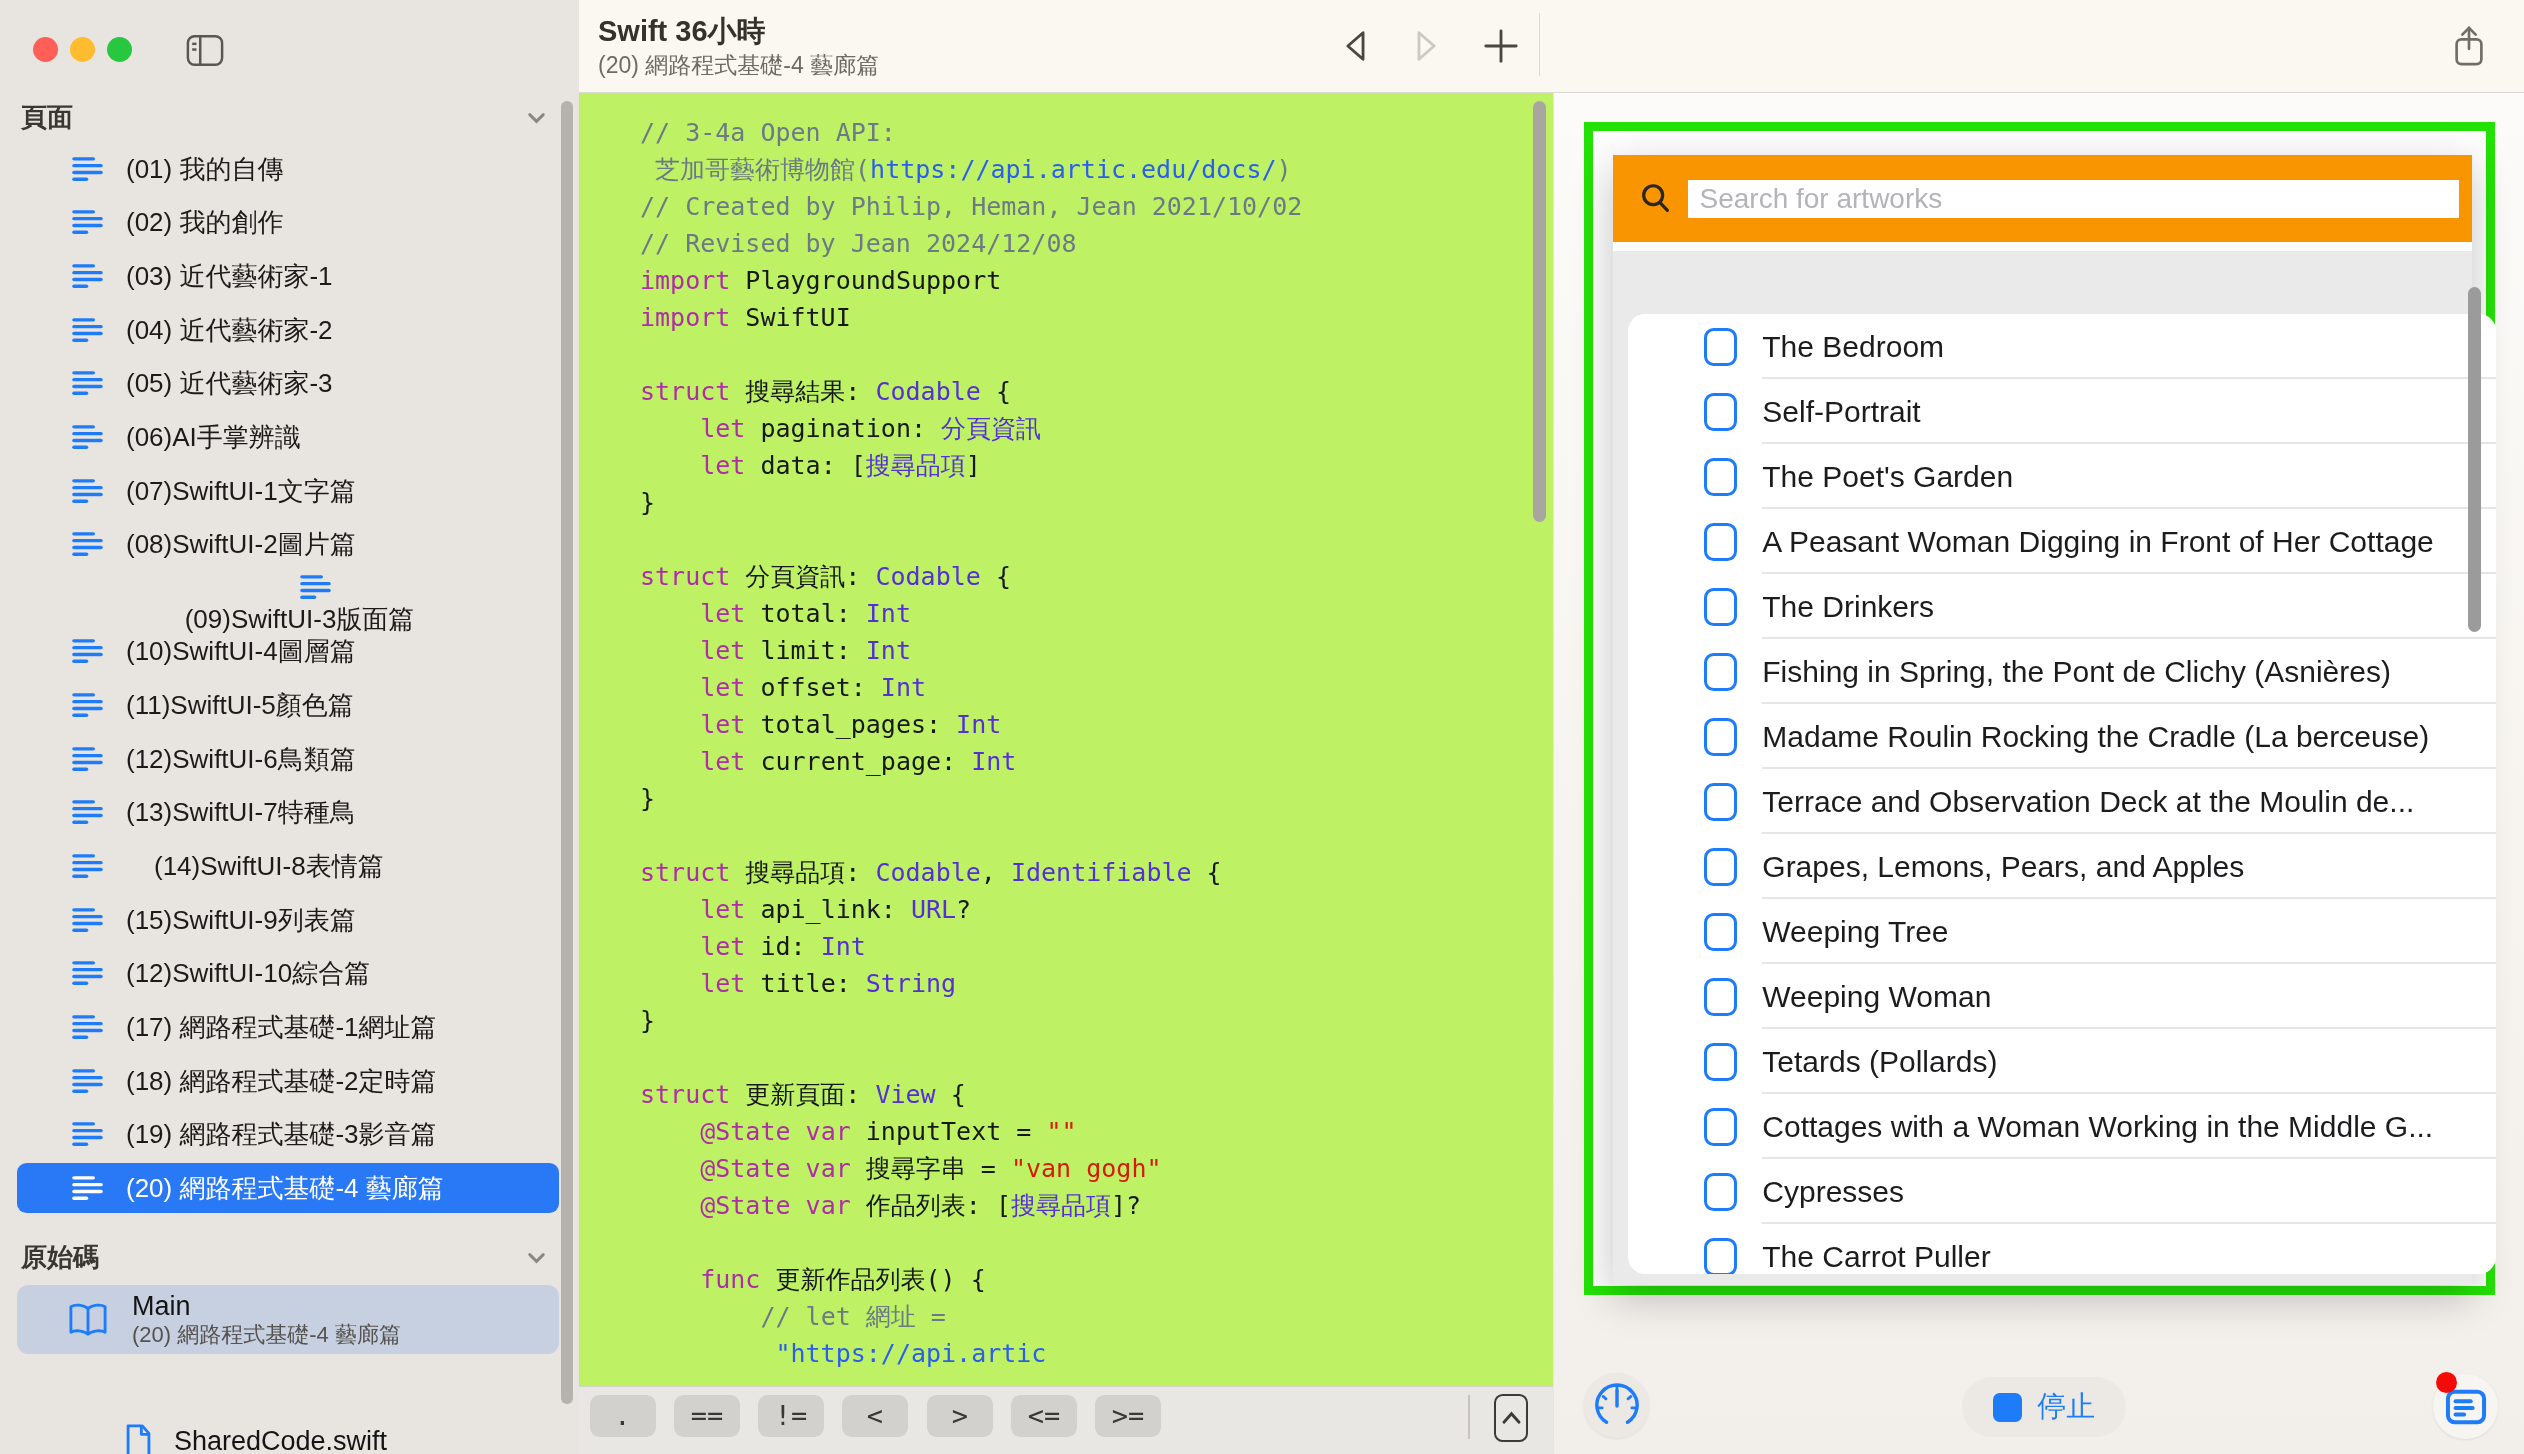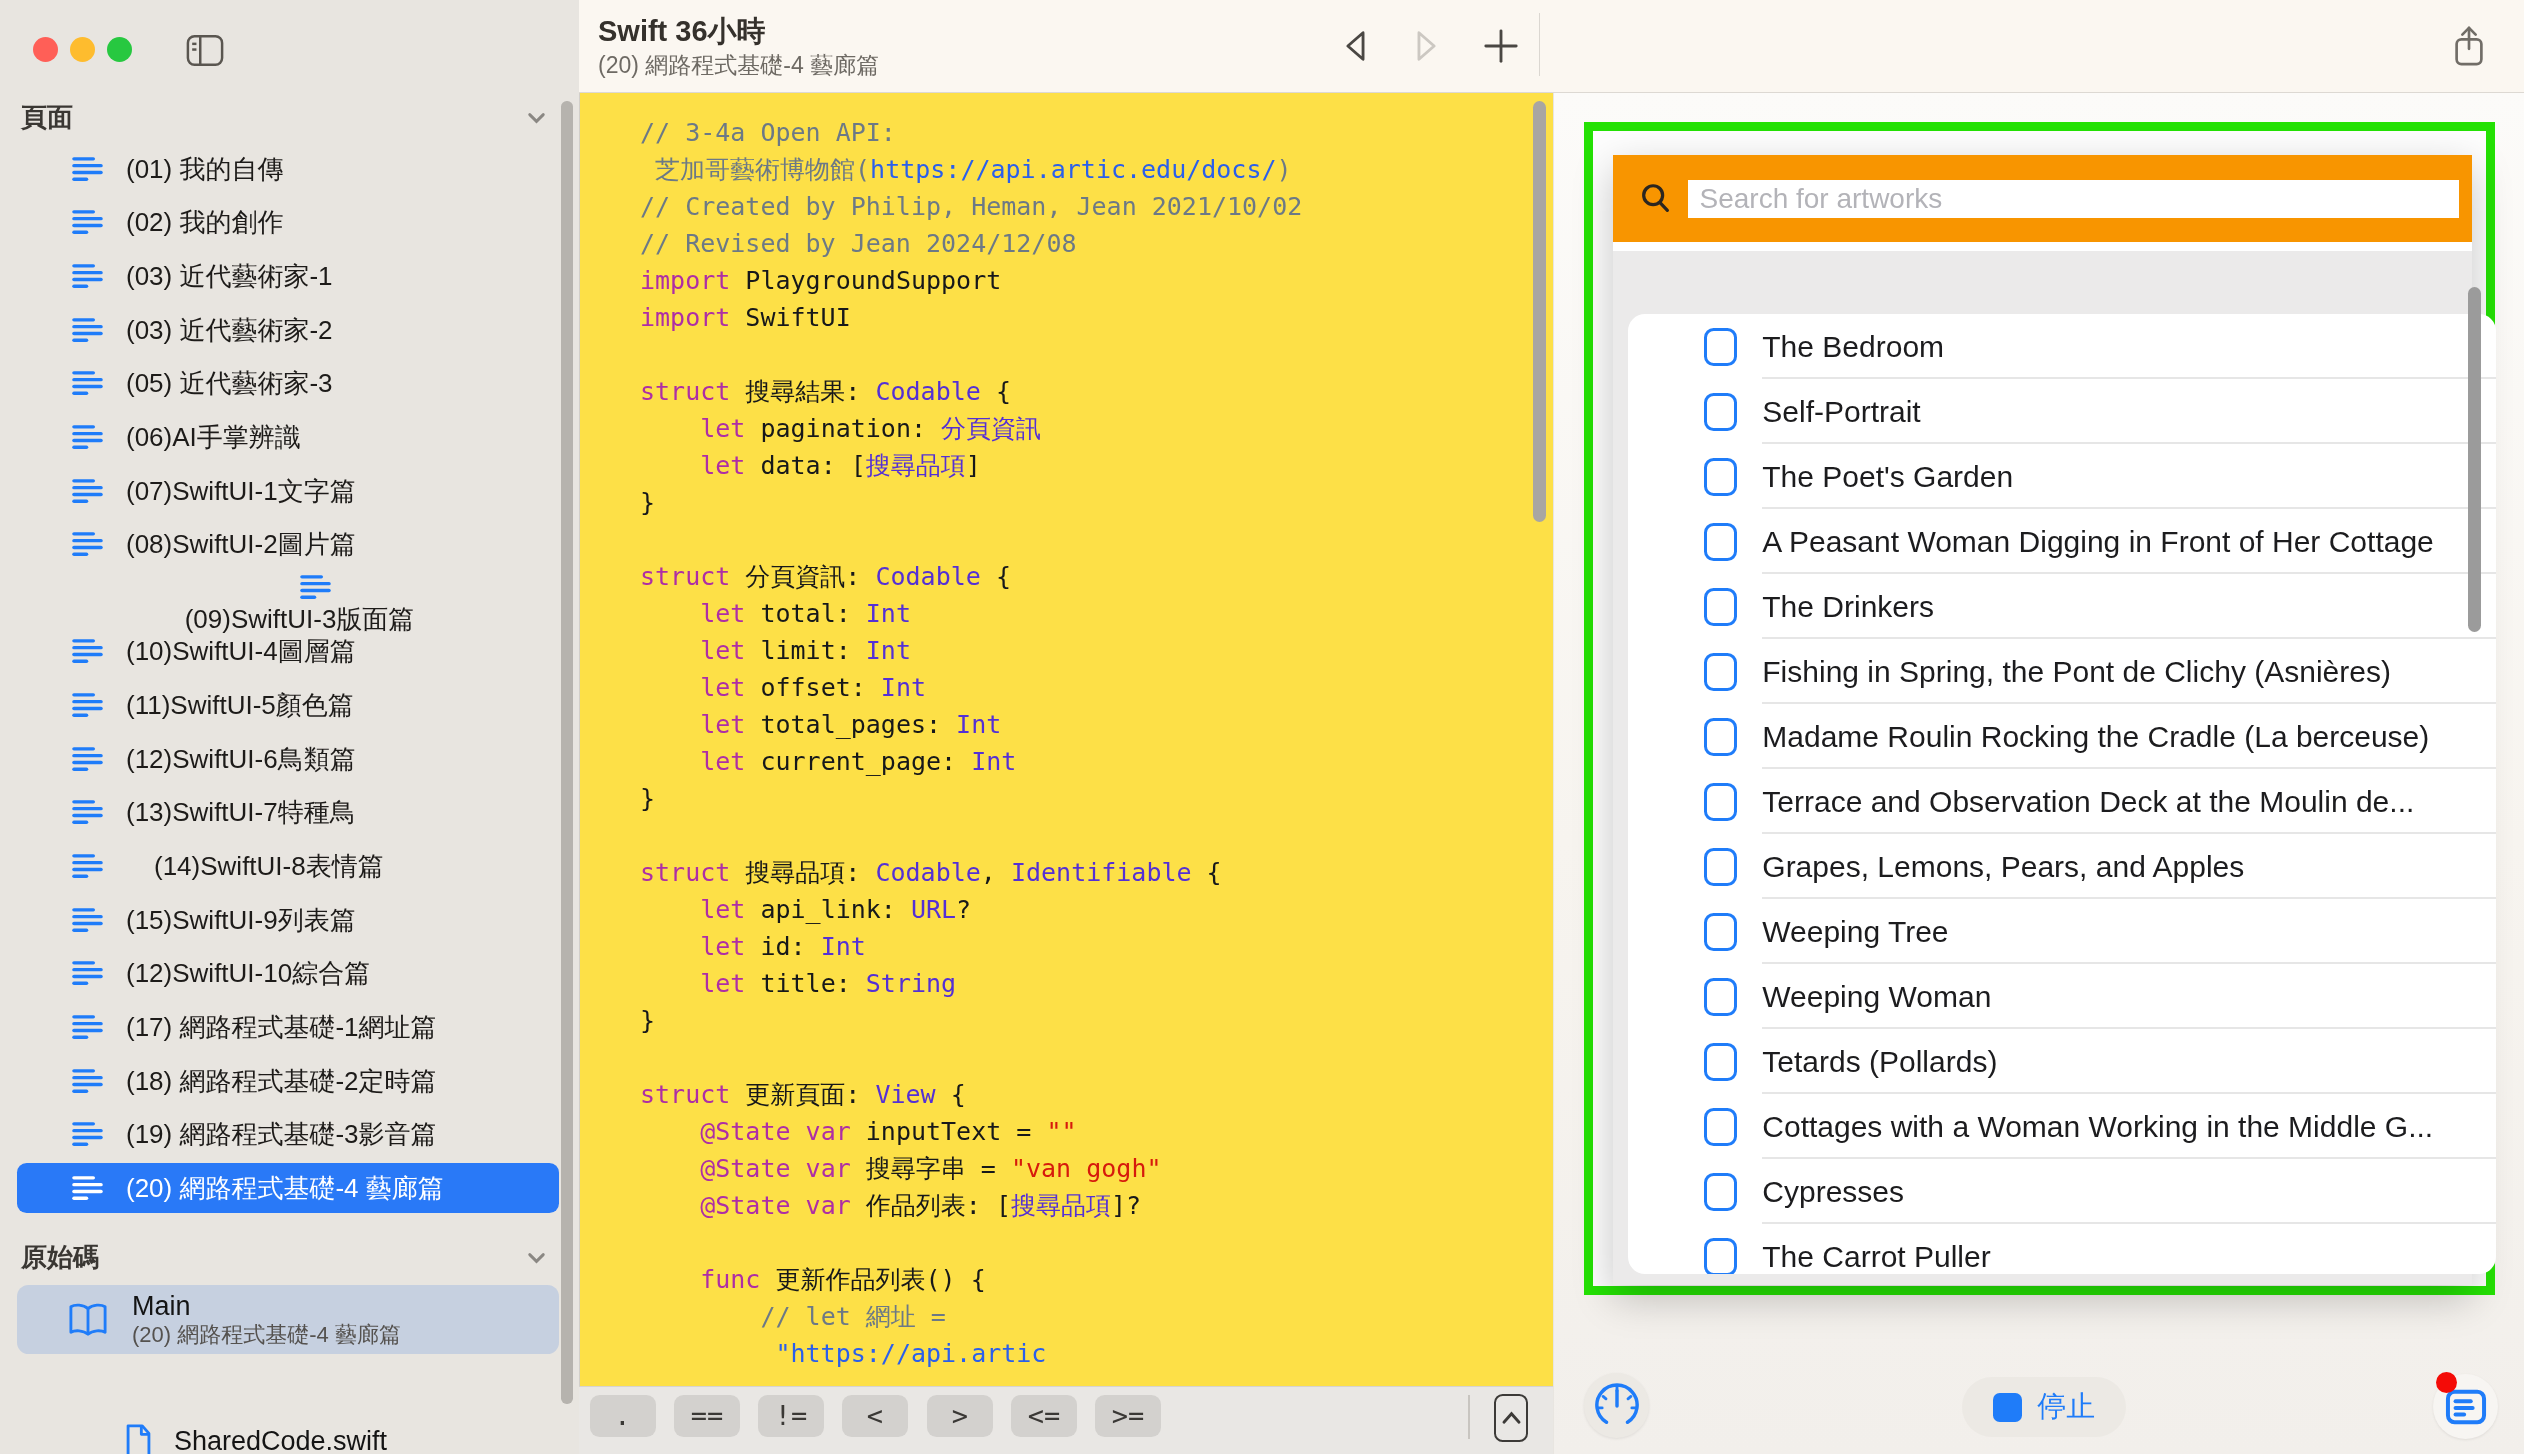--- a/index.html
+++ b/index.html
@@ -32,21 +32,21 @@
   .sb-scroll{position:absolute;left:561px;top:101px;width:11.5px;height:1303px;border-radius:5.7px;background:#b6b3ae;}
 
   
   .topbar{position:absolute;left:579px;top:0;width:1945px;height:93px;background:#fbf7f1;border-bottom:1px solid #ddd9d3;box-sizing:border-box;}
   .tb-title{position:absolute;left:19px;top:11.5px;font-size:29px;font-weight:bold;color:#35312c;}
   .tb-sub{position:absolute;left:19px;top:50px;font-size:23px;color:#6e6a64;}
   .tb-btn{position:absolute;top:23px;width:44px;height:46px;display:flex;align-items:center;justify-content:center;cursor:pointer;}
   .tb-divider{position:absolute;left:960px;top:13.4px;width:1px;height:63px;background:#dbd7d1;}
 
   
-  .editor{position:absolute;left:580px;top:93px;width:973px;height:1293px;background:#fde047;overflow:hidden;}
+  .editor{position:absolute;left:580px;top:93px;width:973px;height:1293px;background:#bef264;overflow:hidden;}
   #code{position:absolute;left:60px;top:21px;font-family:"DejaVu Sans Mono","Liberation Mono",monospace;
         font-size:25px;line-height:37px;white-space:pre;}
   .code-line{height:37px;}
   .tok-p{color:#17181a;} .tok-c{color:#6c7986;} .tok-k{color:#ae2ea5;}
   .tok-t{color:#5430d5;} .tok-s{color:#d61a0c;} .tok-u{color:#2a5fec;}
   .ed-scroll{position:absolute;left:953px;top:7.7px;width:13.4px;height:421px;border-radius:6.7px;background:#a9a6a2;}
 
   
   .edbar{position:absolute;left:579px;top:1386px;width:974px;height:68px;background:#e9e7e4;border-top:1px solid #d6d3cf;box-sizing:border-box;}
   .op-btn{position:absolute;top:7.7px;width:66px;height:42px;background:#d3d1ce;border:none;border-radius:9.6px;
@@ -146,21 +146,21 @@
         </div>
         <div class="page-row" style="top: 305px;">
           <span class="doc-icon">
             <svg width="31" height="29" viewBox="0 0 32 30" stroke="#1f7cf9" stroke-width="3.6" stroke-linecap="round">
               <line x1="2" y1="4" x2="22" y2="4"></line>
               <line x1="2" y1="11" x2="30" y2="11"></line>
               <line x1="2" y1="18" x2="30" y2="18"></line>
               <line x1="2" y1="25" x2="15" y2="25"></line>
             </svg>
           </span>
-          <span class="page-label">(03) 近代藝術家-2</span>
+          <span class="page-label">(04) 近代藝術家-2</span>
         </div>
         <div class="page-row" style="top: 358px;">
           <span class="doc-icon">
             <svg width="31" height="29" viewBox="0 0 32 30" stroke="#1f7cf9" stroke-width="3.6" stroke-linecap="round">
               <line x1="2" y1="4" x2="22" y2="4"></line>
               <line x1="2" y1="11" x2="30" y2="11"></line>
               <line x1="2" y1="18" x2="30" y2="18"></line>
               <line x1="2" y1="25" x2="15" y2="25"></line>
             </svg>
           </span>

